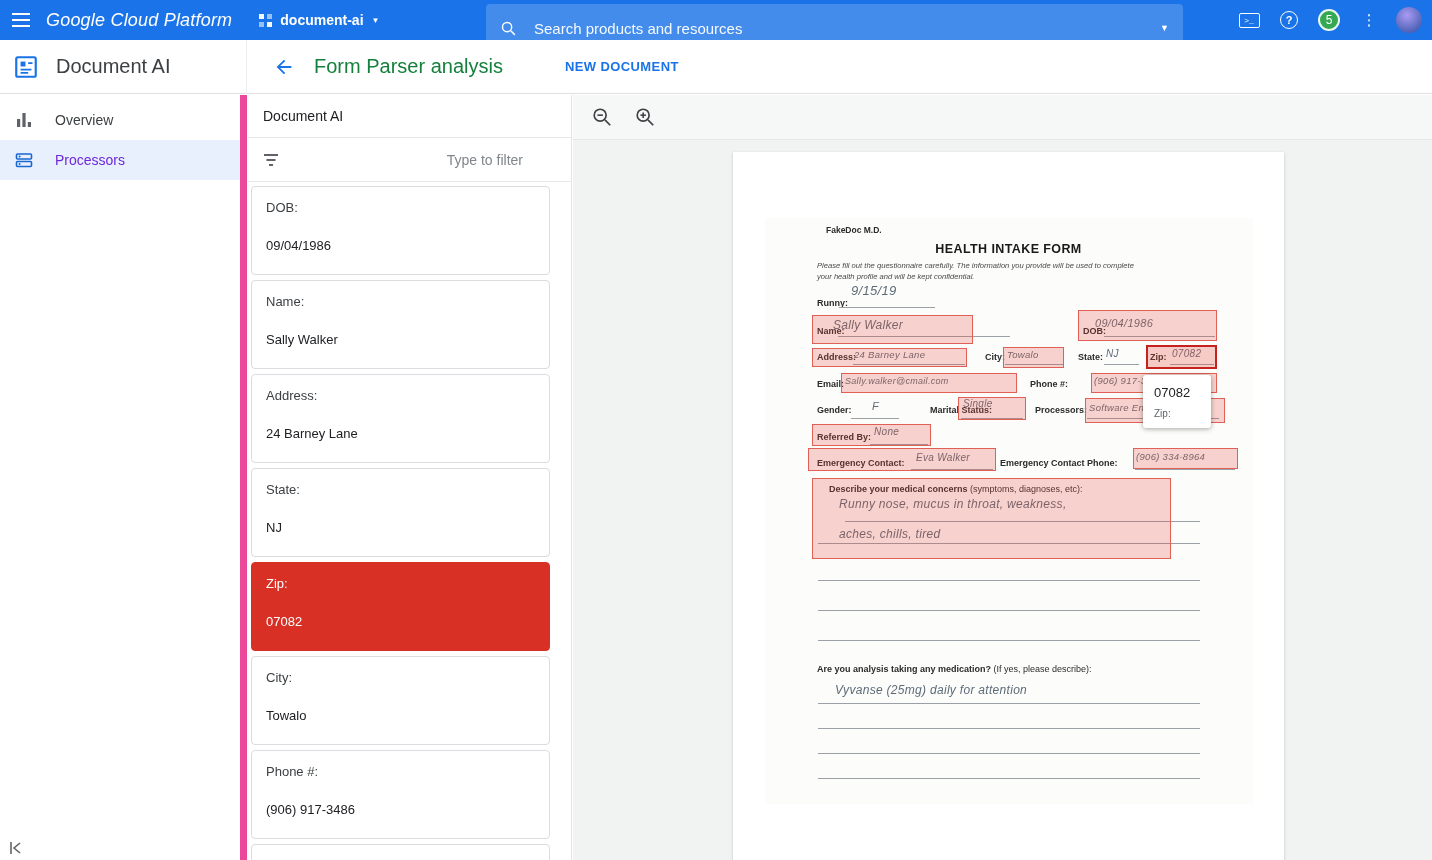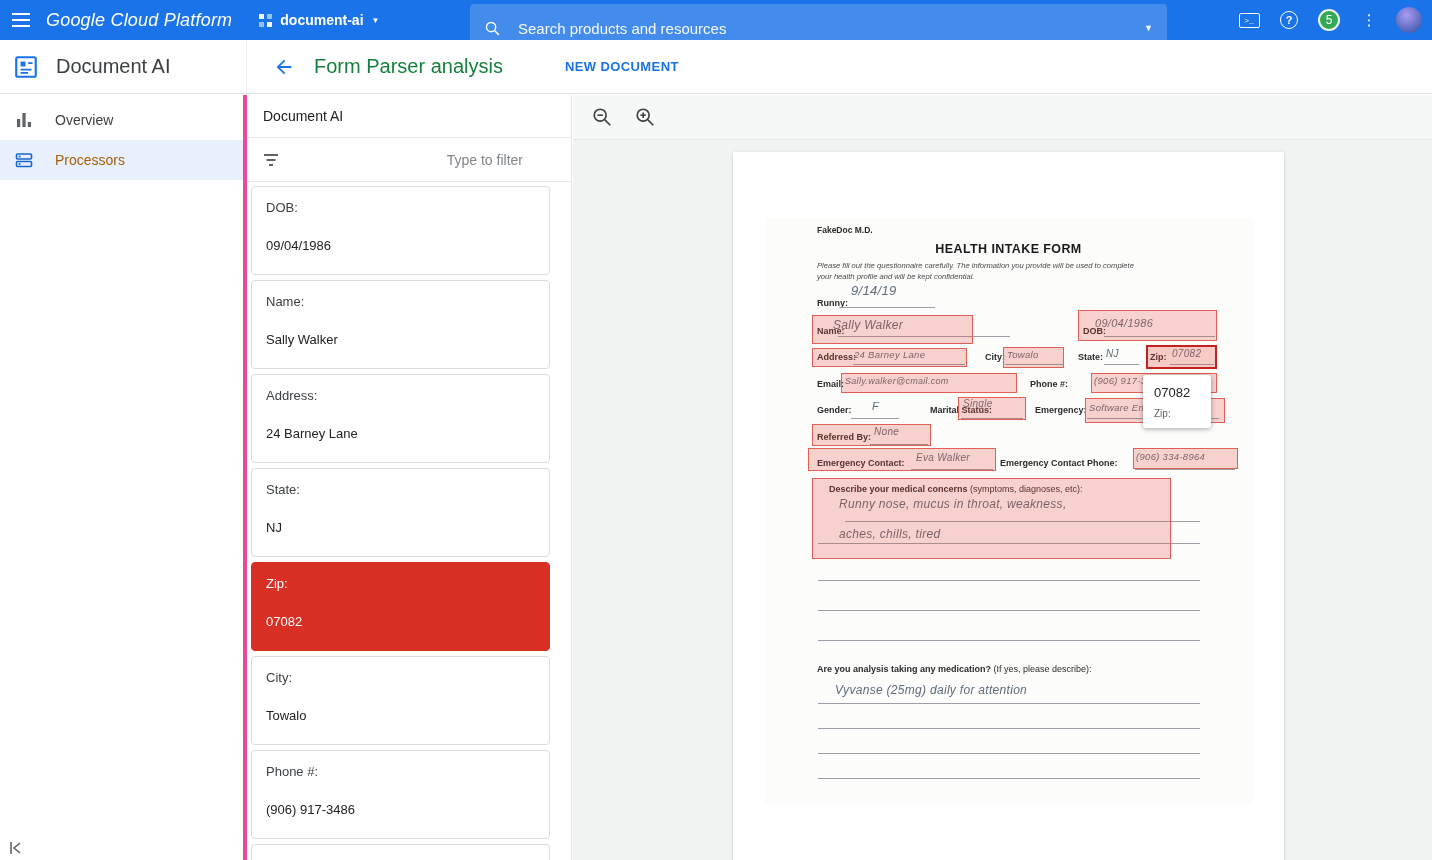--- a/index.html
+++ b/index.html
@@ -6,21 +6,21 @@
   html,body { width:1432px; height:860px; overflow:hidden; background:#fff;
               font-family:"Liberation Sans", sans-serif; }
 
   
   .topbar { position:absolute; top:0; left:0; width:1432px; height:40px; background:#1a73e8;
             display:flex; align-items:center; color:#fff; z-index:60; }
   .hamburger { width:42px; height:40px; display:flex; align-items:center; justify-content:center; cursor:pointer; }
   .brand { font-size:18px; letter-spacing:.2px; white-space:nowrap; margin-left:4px; cursor:pointer;font-style:italic; }
   .project-picker { display:flex; align-items:center; gap:7px; margin-left:26px; font-size:14px; font-weight:bold; cursor:pointer; }
   .picker-caret { font-size:8px; margin-left:1px; }
-  .searchbar { position:absolute; left:470px; top:4px; width:697px; height:48px;
+  .searchbar { position:absolute; left:486px; top:4px; width:697px; height:48px;
                background:rgba(255,255,255,0.18); border-radius:4px; display:flex; align-items:center; padding:0 14px; }
   .searchbar input { flex:1; background:transparent; border:none; outline:none; color:#fff; font-size:15px;
                      margin-left:17px; font-family:inherit; }
   .searchbar input::placeholder { color:rgba(255,255,255,0.95); }
   .search-caret { font-size:9px; color:#fff; }
   .topbar-right { position:absolute; right:8px; top:0; height:40px; display:flex; align-items:center; gap:10px; }
   .iconbtn { width:30px; height:32px; display:flex; align-items:center; justify-content:center; cursor:pointer; }
   .shell-box { width:21px; height:15px; border:1.5px solid #fff; border-radius:2px; color:#fff; font-size:8px;
                display:flex; align-items:center; justify-content:center; font-family:"Liberation Mono", monospace; }
   .help-circle { width:18px; height:18px; border-radius:50%; border:1.6px solid #fff; color:#fff; font-size:11px;
@@ -35,24 +35,24 @@
   .subheader { position:absolute; top:40px; left:0; width:1432px; height:54px; background:#fff;
                border-bottom:1px solid #e0e0e0; display:flex; align-items:center; z-index:50; }
   .sub-left { width:247px; height:54px; display:flex; align-items:center; padding-left:13px; border-right:1px solid #eceef0; }
   .product-title { font-size:20px; color:#3c4043; margin-left:17px; white-space:nowrap; }
   .back-btn { margin-left:26px; display:flex; cursor:pointer; }
   .page-title { font-size:20px; color:#15803d; margin-left:19px; white-space:nowrap; }
   .new-doc { font-size:13px; font-weight:bold; letter-spacing:.4px; color:#1a73e8; margin-left:62px; cursor:pointer; white-space:nowrap; }
 
   
   .sidebar { position:absolute; top:95px; left:0; width:247px; height:765px; background:#fff;
-             border-right:4px solid #ec4899; padding-top:5px; }
+             border-right:7px solid #ec4899; padding-top:5px; }
   .nav-item { height:40px; display:flex; align-items:center; padding-left:15px; font-size:14px; color:#3c4043; cursor:pointer; }
   .nav-item .nav-label { margin-left:22px; }
-  .nav-item.active { background:#e8f0fe; color:#a16207; }
+  .nav-item.active { background:#e8f0fe; color:#6d28d9; }
   .collapse-nav { position:absolute; left:8px; bottom:3px; width:24px; height:18px; display:flex; align-items:center; cursor:pointer; }
 
   
   .panel { position:absolute; top:95px; left:248px; width:324px; height:765px; background:#fff; border-right:1px solid #e3e3e3; }
   .panel-header { height:43px; display:flex; align-items:center; padding-left:15px; font-size:14px; color:#202124;
                   border-bottom:1px solid #e8e8e8; }
   .filter-row { height:44px; display:flex; align-items:center; padding-left:15px; border-bottom:1px solid #e8e8e8; }
   .filter-row input { border:none; outline:none; font-size:14px; color:#202124; margin-left:14px; width:230px; font-family:inherit;text-align:right; }
   .filter-row input::placeholder { color:#80868b; }
   .fields-list { padding:4px 0 0 3px; }
@@ -250,27 +250,27 @@
         <line x1="7" y1="10" x2="13" y2="10" stroke="#3c4043" stroke-width="1.7"></line>
         <line x1="10" y1="7" x2="10" y2="13" stroke="#3c4043" stroke-width="1.7"></line>
       </svg>
     </div>
   </div>
 
   <div class="canvas">
     <div class="docpage">
       <div class="scan"></div>
 
-      <div class="flabel" style="left:84px;top:73px;font-size:8.5px;">FakeDoc M.D.</div>
+      <div class="flabel" style="left:93px;top:73px;font-size:8.5px;">FakeDoc M.D.</div>
       <div class="doc-title">HEALTH INTAKE FORM</div>
       <div class="doc-intro" style="top:109px;">Please fill out the questionnaire carefully. The information you provide will be used to complete</div>
       <div class="doc-intro" style="top:120px;">your health profile and will be kept confidential.</div>
 
       <span class="flabel" style="left:84px;top:146px;">Runny:</span>
-      <span class="hw" style="left:118px;top:131px;font-size:13px;">9/14/19</span>
+      <span class="hw" style="left:118px;top:131px;font-size:13px;">9/15/19</span>
       <div class="rule" style="left:106px;top:155px;width:96px;"></div>
 
       <span class="flabel" style="left:84px;top:174px;">Name:</span>
       <span class="hw" style="left:100px;top:166px;font-size:12px;">Sally Walker</span>
       <div class="rule" style="left:105px;top:184px;width:172px;"></div>
       <div class="hl" style="left:79px;top:163px;width:161px;height:29px;"></div>
       <span class="flabel" style="left:350px;top:174px;">DOB:</span>
       <span class="hw" style="left:362px;top:165px;font-size:11px;">09/04/1986</span>
       <div class="rule" style="left:371px;top:184px;width:111px;"></div>
       <div class="hl" style="left:345px;top:158px;width:139px;height:31px;"></div>
@@ -300,21 +300,21 @@
       <div class="rule" style="left:360px;top:240px;width:122px;"></div>
       <div class="hl" style="left:358px;top:221px;width:126px;height:20px;"></div>
 
       <span class="flabel" style="left:84px;top:253px;">Gender:</span>
       <span class="hw" style="left:139px;top:248px;font-size:11px;">F</span>
       <div class="rule" style="left:118px;top:266px;width:48px;"></div>
       <span class="flabel" style="left:188px;top:253px;padding-left:9px;">Marital Status:</span>
       <span class="hw" style="left:230px;top:246px;font-size:10px;">Single</span>
       <div class="rule" style="left:228px;top:266px;width:62px;"></div>
       <div class="hl" style="left:225px;top:245px;width:68px;height:23px;"></div>
-      <span class="flabel" style="left:302px;top:253px;">Emergency:</span>
+      <span class="flabel" style="left:302px;top:253px;">Processors:</span>
       <span class="hw" style="left:356px;top:250px;font-size:9.5px;">Software Eng</span>
       <div class="rule" style="left:354px;top:266px;width:132px;"></div>
       <div class="hl" style="left:352px;top:246px;width:140px;height:25px;"></div>
 
       <span class="flabel" style="left:84px;top:280px;">Referred By:</span>
       <span class="hw" style="left:141px;top:274px;font-size:10px;">None</span>
       <div class="rule" style="left:137px;top:292px;width:58px;"></div>
       <div class="hl" style="left:79px;top:272px;width:119px;height:22px;"></div>
 
       <span class="flabel" style="left:84px;top:306px;">Emergency Contact:</span>

